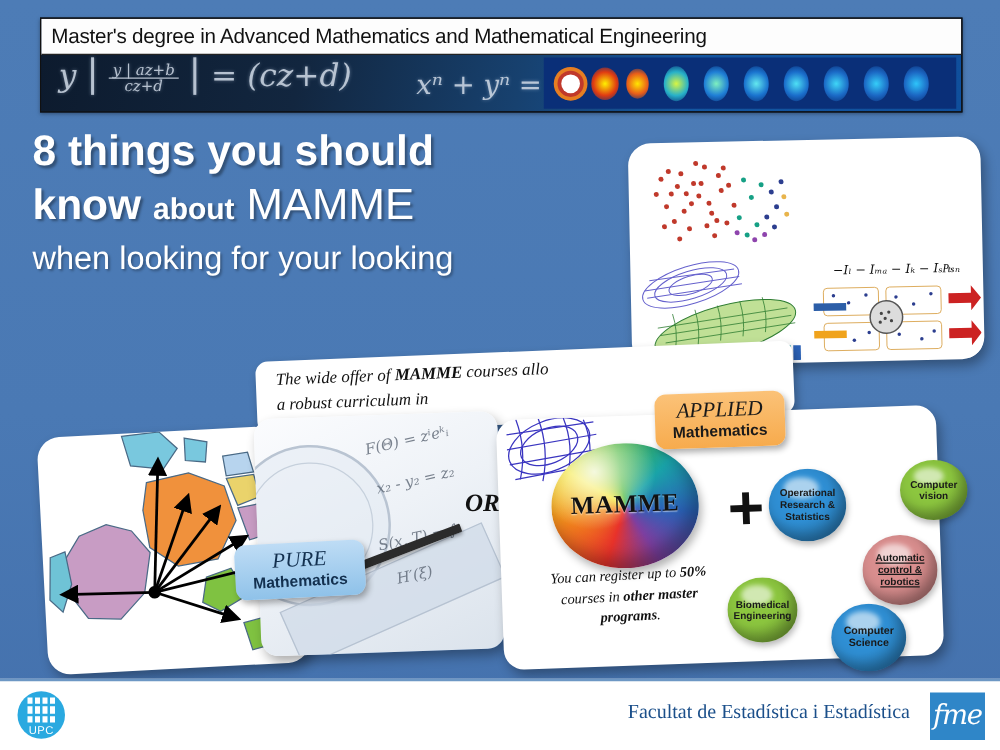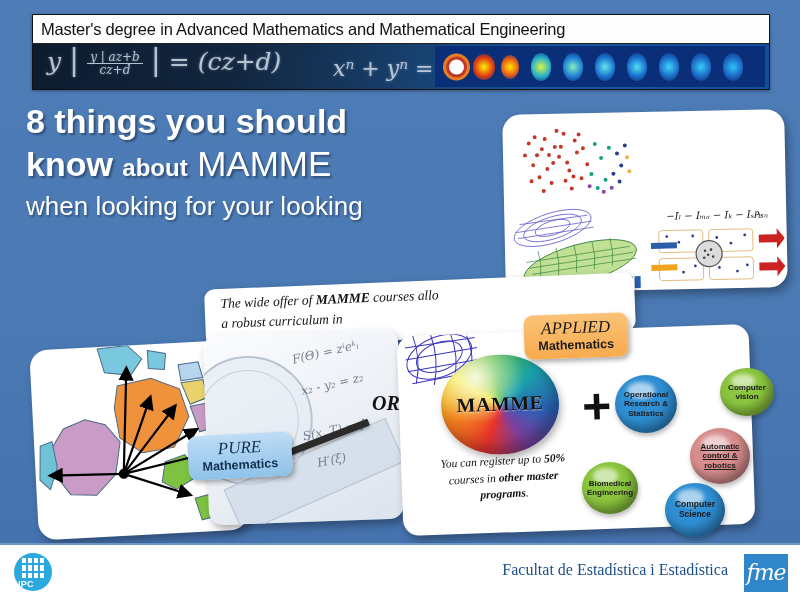--- a/index.html
+++ b/index.html
@@ -219,22 +219,22 @@
     position:absolute;left:0;bottom:0;width:800px;height:55px;background:#fff;
     border-top:2px solid #6d97c4;
   }
   .upc{position:absolute;left:14px;top:8px;display:flex;align-items:center;gap:9px;}
   .upc-mark{
     width:38px;height:38px;border-radius:50%;background:#2aa9e0;position:relative;
   }
   .upc-grid{position:absolute;left:8px;top:5px;width:22px;height:20px;
     display:grid;grid-template-columns:repeat(4,1fr);grid-template-rows:repeat(3,1fr);gap:2px;}
   .upc-grid i{background:#fff;display:block;}
-  .upc-mark em{position:absolute;left:0;right:0;bottom:2px;
-    font-style:normal;font-weight:bold;font-size:9px;color:#fff;letter-spacing:.3px;}
+  .upc-mark em{position:absolute;left:0;right:0;bottom:2px;text-align:center;
+    font-style:normal;font-weight:normal;font-size:9px;color:#fff;letter-spacing:.3px;}
   .upc-txt{font-size:9.5px;font-weight:bold;color:#2aa9e0;line-height:1.45;letter-spacing:.3px;}
   .upc-txt .bt b{color:#1b75bb;}
   .fac{
     position:absolute;right:72px;top:16px;font-size:16px;color:#1b4f8a;
     font-family:"Liberation Serif",serif;white-space:nowrap;
   }
   .fme{
     position:absolute;right:12px;top:9px;width:44px;height:38px;background:#2f86c8;
     color:#fff;font-family:"DejaVu Serif",serif;font-style:italic;
     font-size:22px;text-align:center;line-height:38px;letter-spacing:-1px;

